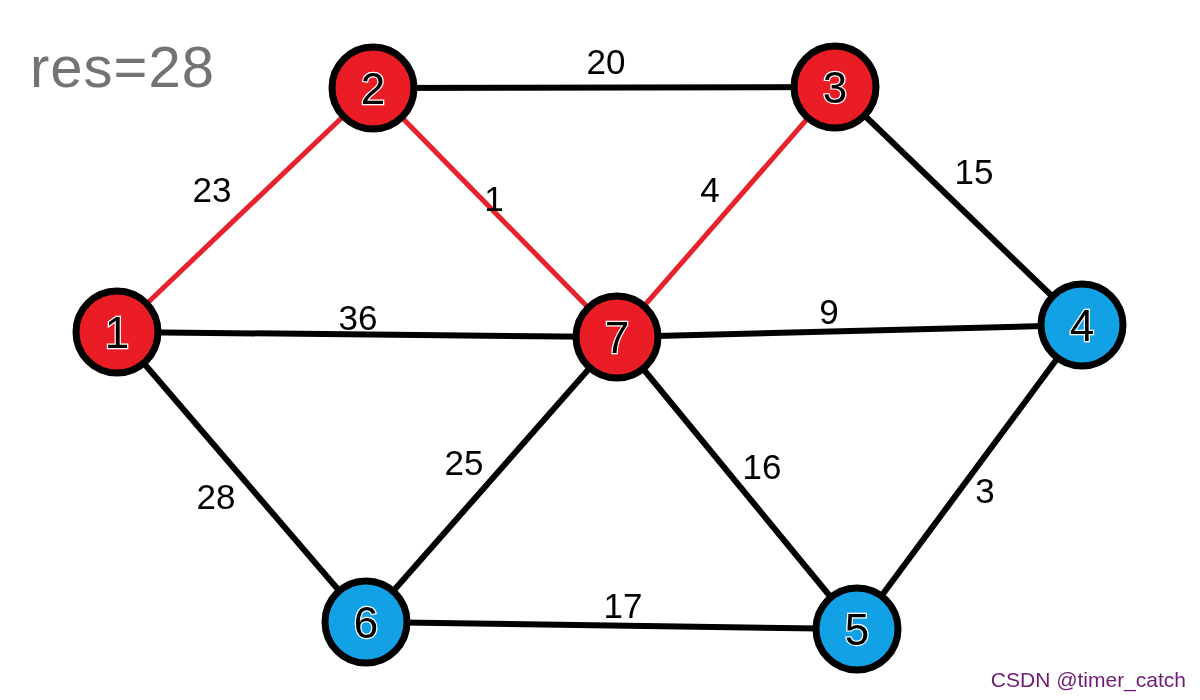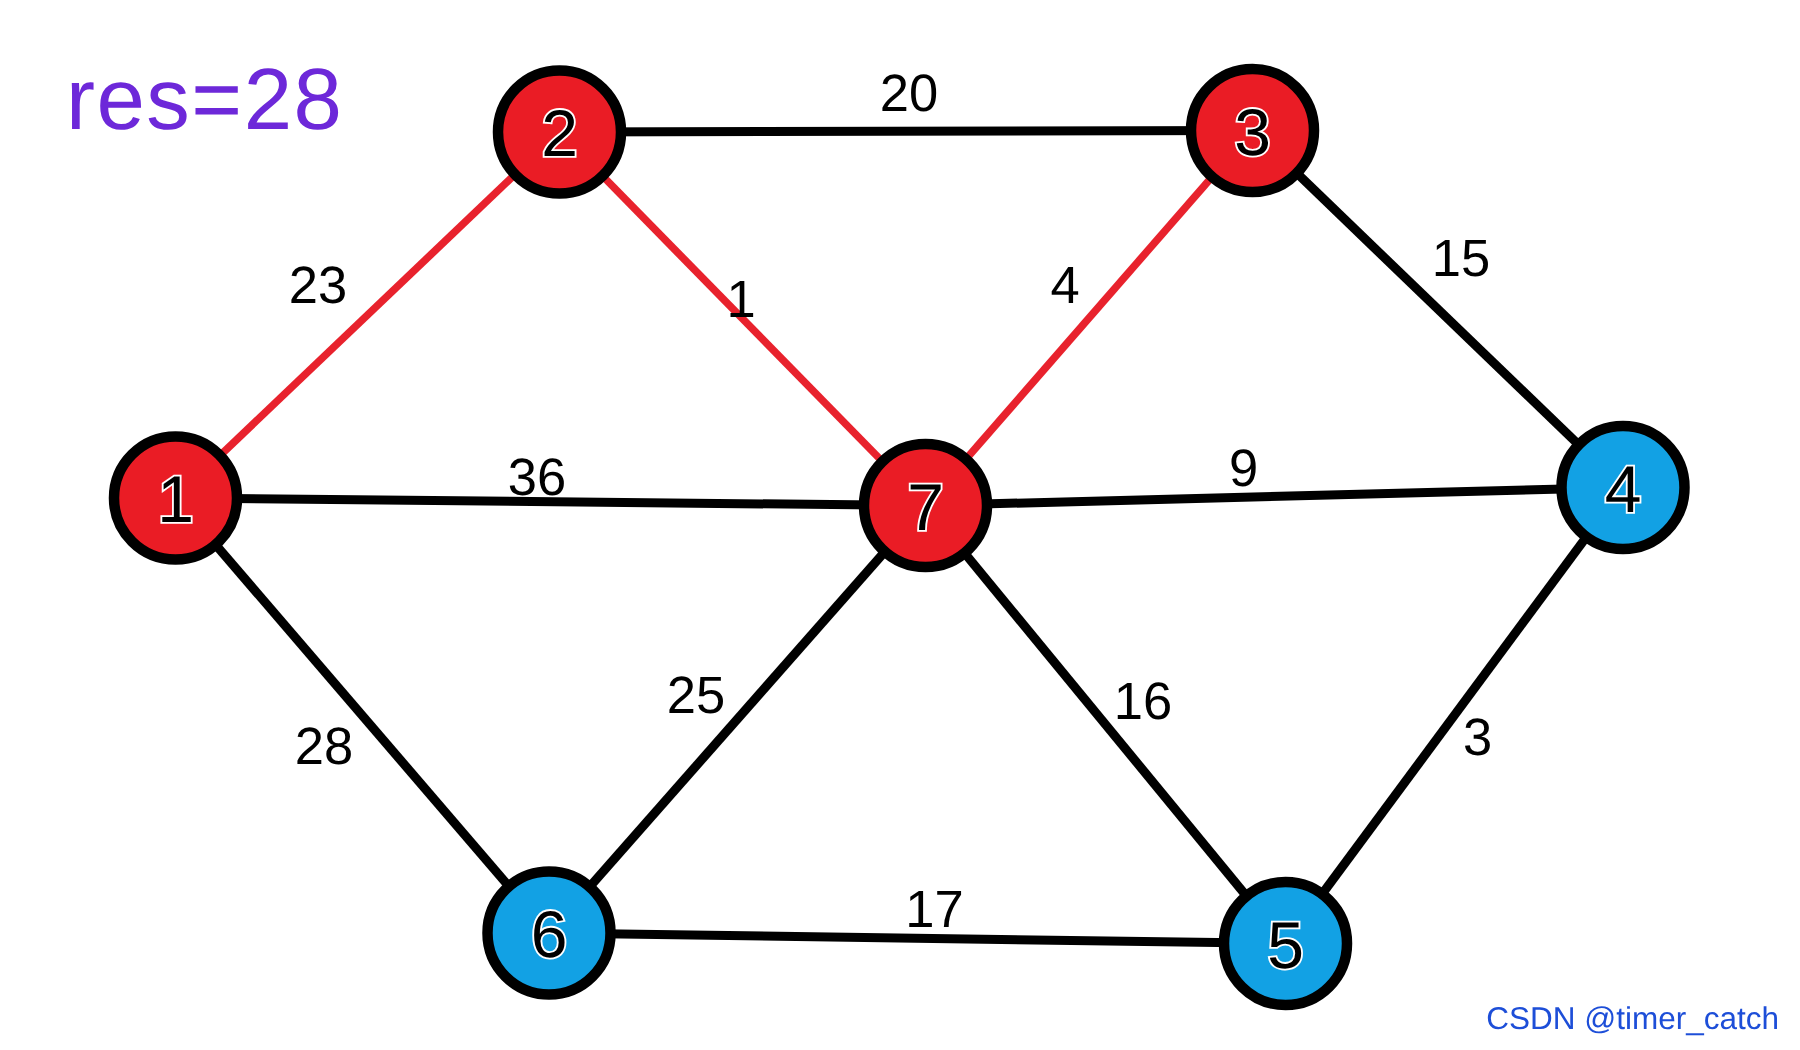--- a/index.html
+++ b/index.html
@@ -12,25 +12,25 @@
     font-family: "Liberation Sans", sans-serif;
   }
   .stage {
     position: relative;
     width: 1200px;
     height: 700px;
     background: #ffffff;
   }
   .result-text {
     position: absolute;
-    left: 44px;
+    left: 30px;
     top: 38px;
     font-size: 58px;
     line-height: 1;
-    color: #6d28d9;
+    color: #737373;
     letter-spacing: 1px;
     user-select: none;
   }
   svg.graph {
     position: absolute;
     left: 0;
     top: 0;
   }
   .edge-weight {
     font-family: "Liberation Sans", sans-serif;
@@ -45,21 +45,21 @@
     stroke: #ffffff;
     stroke-width: 2.4px;
     paint-order: stroke;
     text-anchor: middle;
   }
   .watermark {
     position: absolute;
     right: 14px;
     bottom: 8px;
     font-size: 21px;
-    color: #1d4ed8;
+    color: #701a75;
     user-select: none;
   }
 </style>
 </head>
 <body>
 
 <div class="stage">
   <div class="result-text">res=28</div>
 
   <svg class="graph" width="1200" height="700" viewBox="0 0 1200 700">

